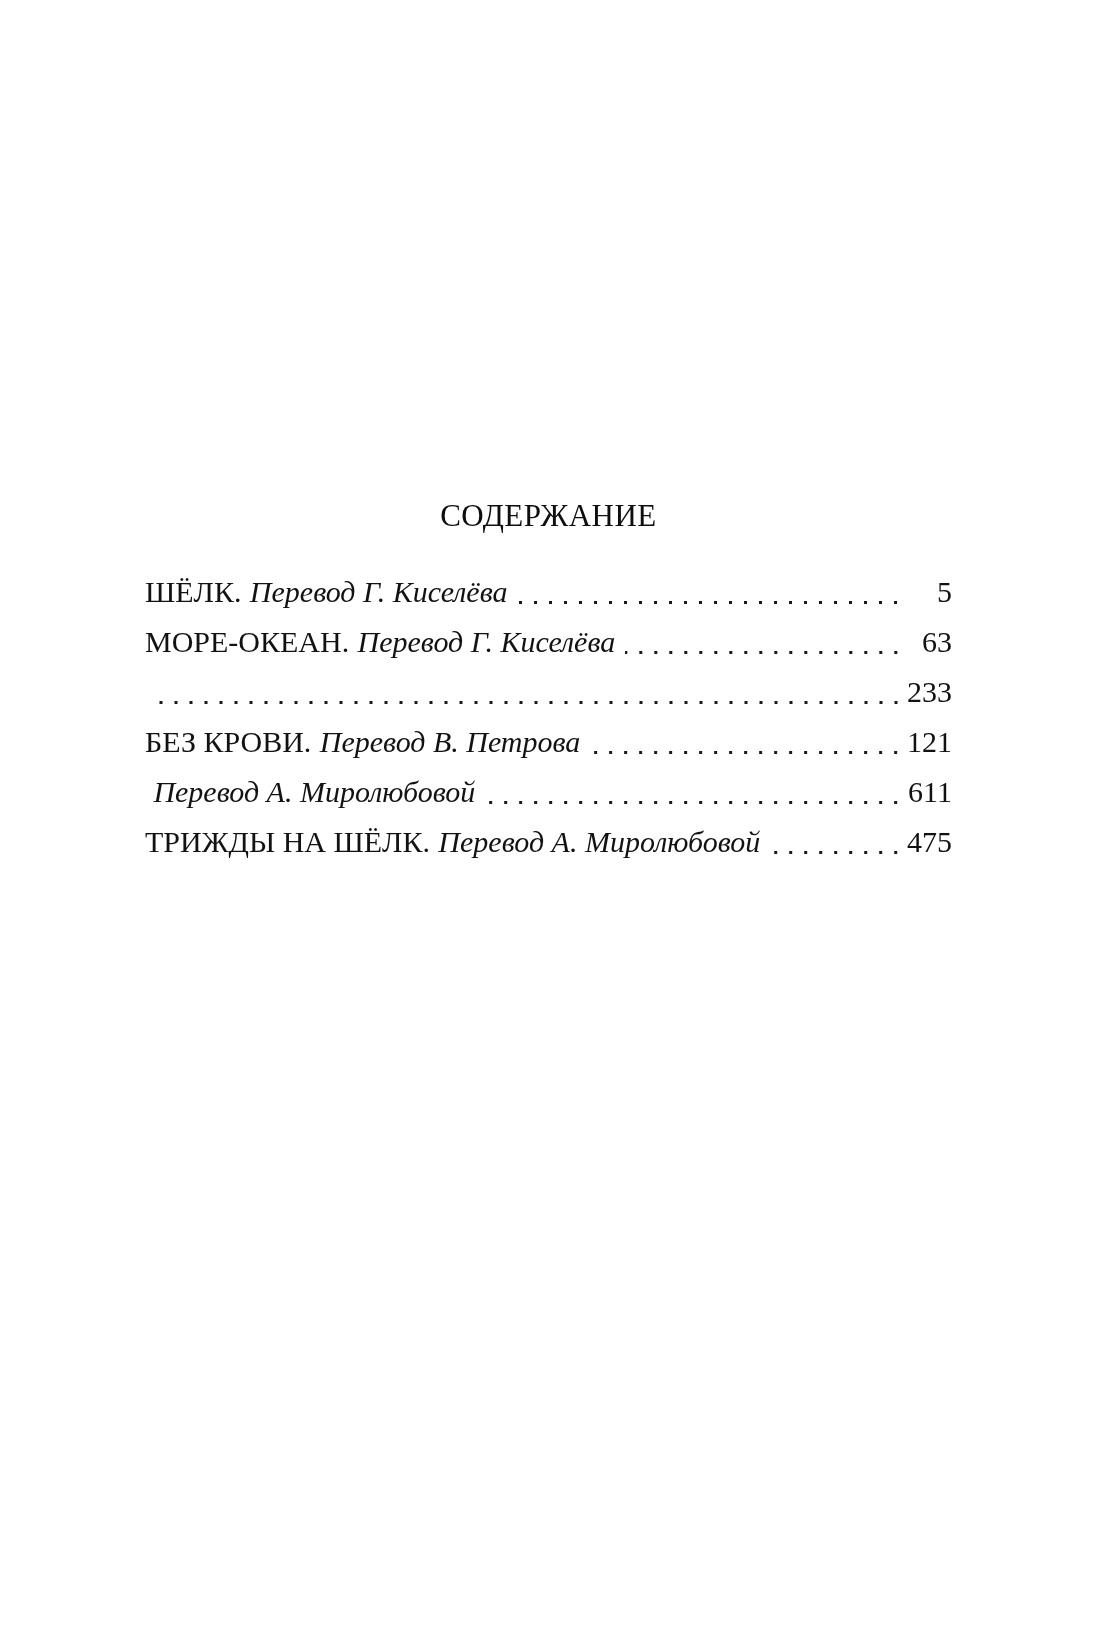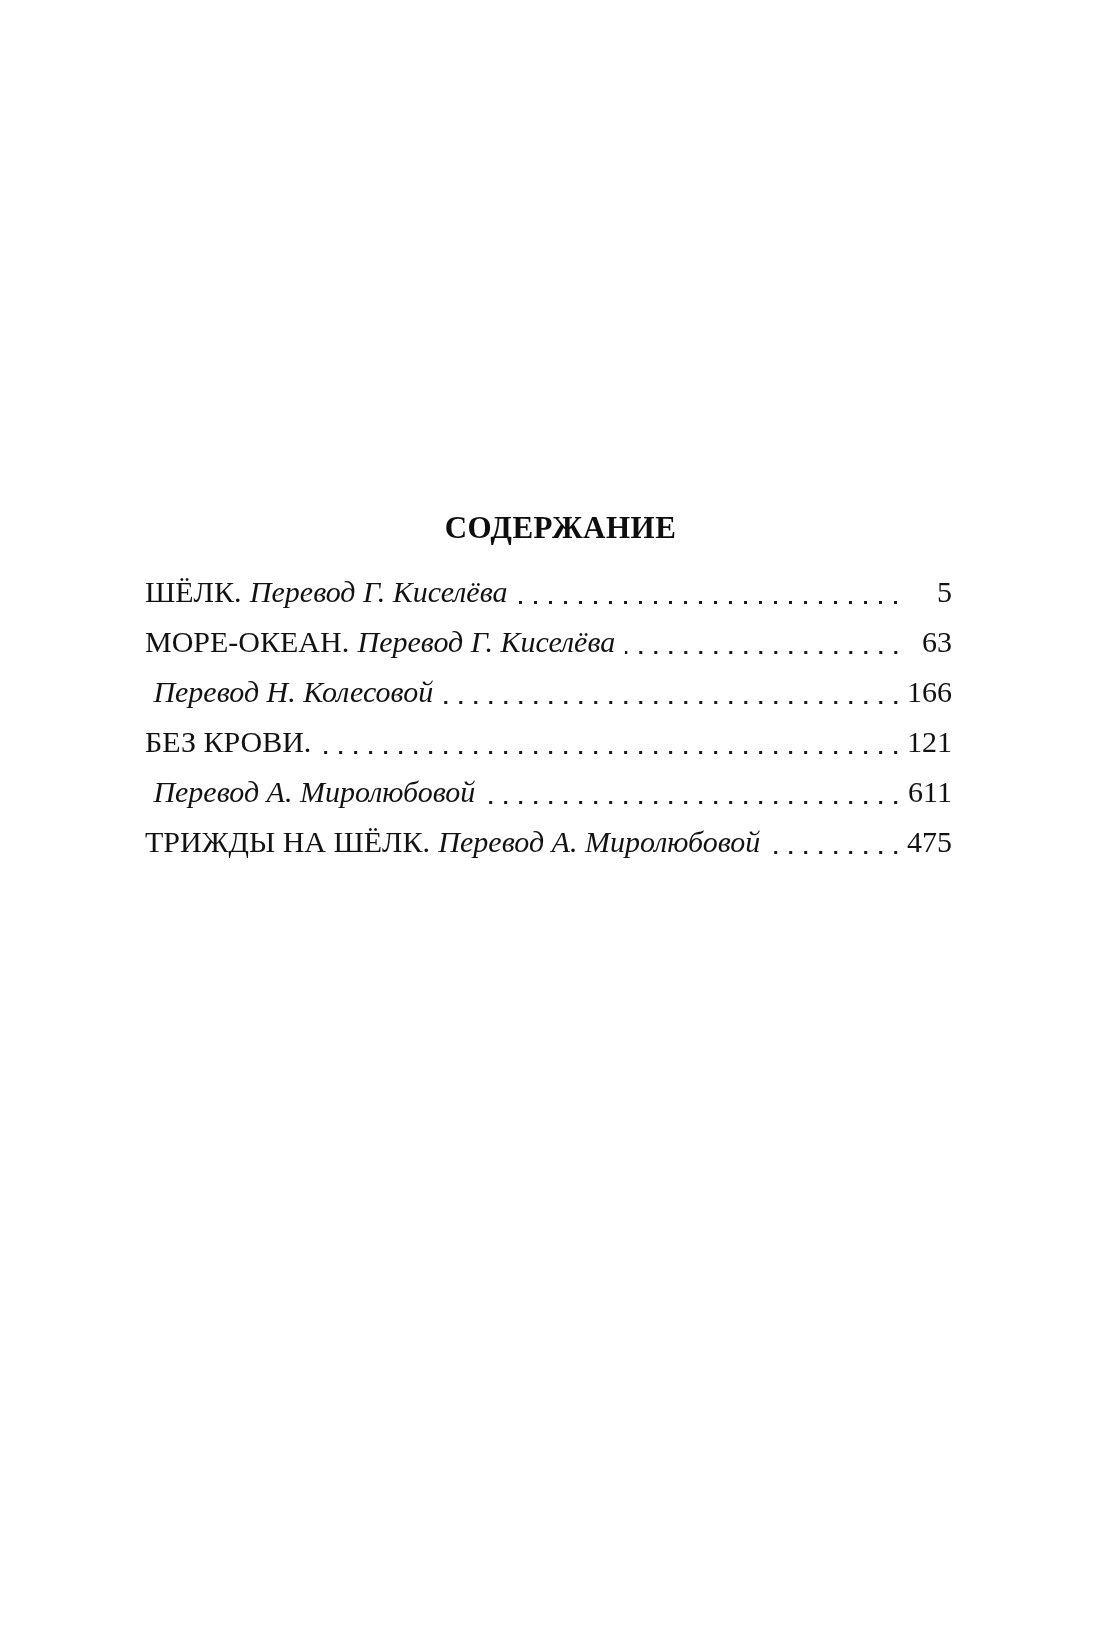--- a/index.html
+++ b/index.html
@@ -14,25 +14,25 @@
     background: #ffffff;
     color: #121212;
     font-family: "Liberation Serif", "DejaVu Serif", serif;
     overflow: hidden;
   }
   .heading {
     position: absolute;
     top: 500px;
     left: 145px;
     width: 807px;
-    margin: 12px;
+    margin: 0;
     text-align: center;
     font-size: 31px;
     line-height: 31px;
-    font-weight: bold;
+    font-weight: normal;
     letter-spacing: 0.5px;
     color: #0e0e0e;
   }
   .toc {
     position: absolute;
     top: 567px;
     left: 145px;
     width: 807px;
   }
   .toc-row {
@@ -84,27 +84,27 @@
     </div>
 
     <div class="toc-row">
       <span class="toc-title">МОРЕ-ОКЕАН.</span>
       <span class="toc-translator">Перевод Г. Киселёва</span>
       <span class="dot-leader"></span>
       <span class="toc-page-num">63</span>
     </div>
 
     <div class="toc-row">
-      <span class="toc-translator">Перевод Н. Колесовой</span>
       <span class="dot-leader"></span>
-      <span class="toc-page-num">166</span>
+      <span class="toc-page-num">233</span>
     </div>
 
     <div class="toc-row">
       <span class="toc-title">БЕЗ КРОВИ.</span>
+      <span class="toc-translator">Перевод В. Петрова</span>
       <span class="dot-leader"></span>
       <span class="toc-page-num">121</span>
     </div>
 
     <div class="toc-row">
       <span class="toc-translator">Перевод А. Миролюбовой</span>
       <span class="dot-leader"></span>
       <span class="toc-page-num">611</span>
     </div>
 

